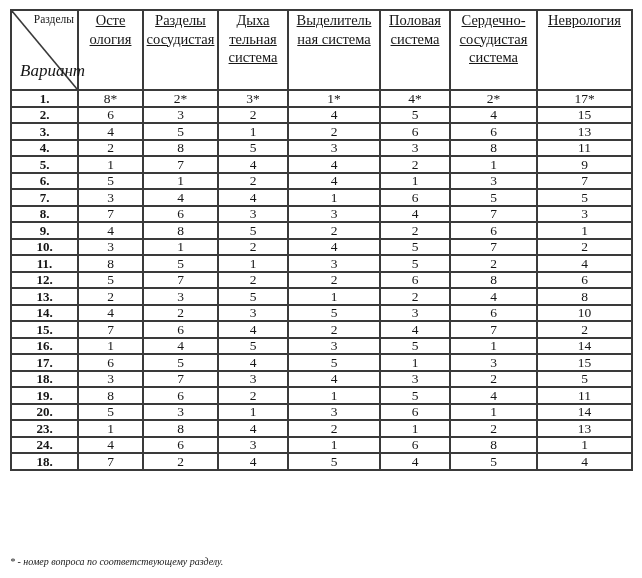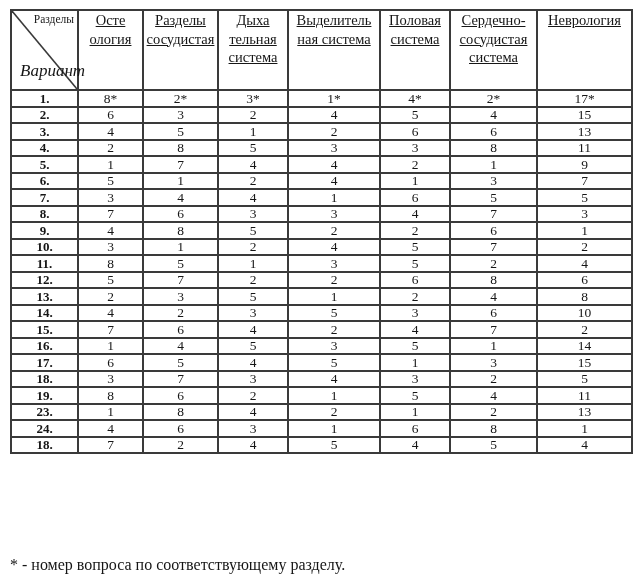--- a/index.html
+++ b/index.html
@@ -80,23 +80,24 @@
     font-size: 13.5px;
     line-height: 1;
   }
   tbody td.row-num {
     font-weight: bold;
     font-size: 13px;
   }
   .footnote {
     position: absolute;
     left: 10px; top: 556px;
-    font-size: 16px;
+    font-size: 10px;
     color: var(--ink);
     white-space: nowrap;
+    font-style: italic;
   }
 </style>
 </head>
 <body>
 
 <div class="page">
 
   <table class="variants">
     <colgroup>
       <col class="c0">
@@ -335,20 +336,30 @@
           <td class="row-num">19.</td>
           <td>8</td>
           <td>6</td>
           <td>2</td>
           <td>1</td>
           <td>5</td>
           <td>4</td>
           <td>11</td>
         </tr>
         <tr>
+          <td class="row-num">20.</td>
+          <td>5</td>
+          <td>3</td>
+          <td>1</td>
+          <td>3</td>
+          <td>6</td>
+          <td>1</td>
+          <td>14</td>
+        </tr>
+        <tr>
           <td class="row-num">23.</td>
           <td>1</td>
           <td>8</td>
           <td>4</td>
           <td>2</td>
           <td>1</td>
           <td>2</td>
           <td>13</td>
         </tr>
         <tr>

